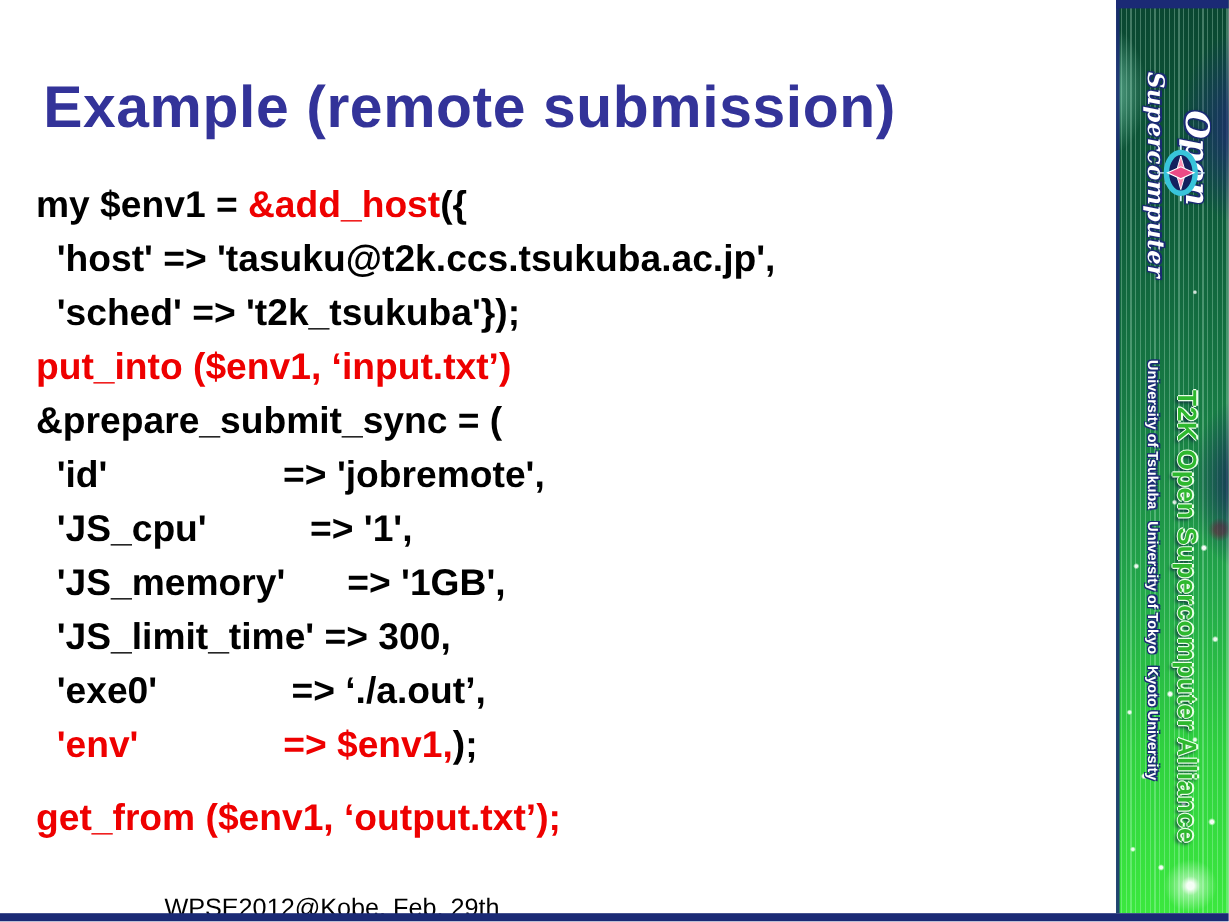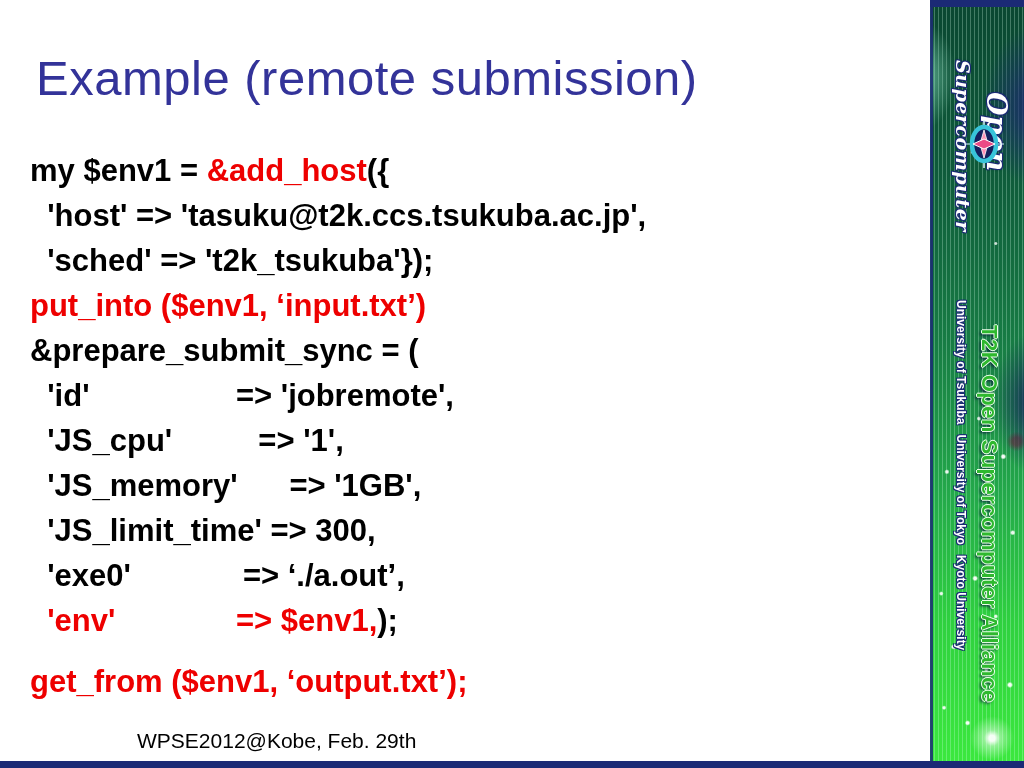--- a/index.html
+++ b/index.html
@@ -2,34 +2,34 @@
 <html style="--title-blue: #333399; --code-red: #ee0000; --code-black: #000000; --navy: #1b2a75; --alliance-green: #2eb82e;"><head>
 <meta charset="utf-8">
 <style>
   html,body{margin:0;padding:0;}
   body{
     width:1024px;height:768px;position:relative;overflow:hidden;
     background:#ffffff;
     font-family:"Liberation Sans", sans-serif;
   }
   .title{
-    position:absolute;left:36px;top:50px;width:870px;
-    font-size:49px;font-weight:normal;color:var(--title-blue,#333399);
+    position:absolute;left:36px;top:62px;width:870px;
+    font-size:49px;font-weight:bold;color:var(--title-blue,#333399);
     letter-spacing:0.5px;
   }
   .code{
     position:absolute;left:30px;top:148px;
     font-size:31px;line-height:45px;font-weight:600;
     white-space:pre;color:var(--code-black,#000);
   }
   .code-line .red{color:var(--code-red,#ee0000);}
   .code-line .black{color:var(--code-black,#000);text-align:center;}
   .code-line:last-child{margin-top:16px;}
   .footer{
-    position:absolute;left:137px;top:729px;
+    position:absolute;left:137px;top:745px;
     font-size:21px;color:#000;
   }
   
   .sidebar{
     position:absolute;left:930px;top:0;width:94px;height:761px;
   }
   .sidebar-bg{
     position:absolute;left:0;top:0;right:0;bottom:0;
     background:
       

